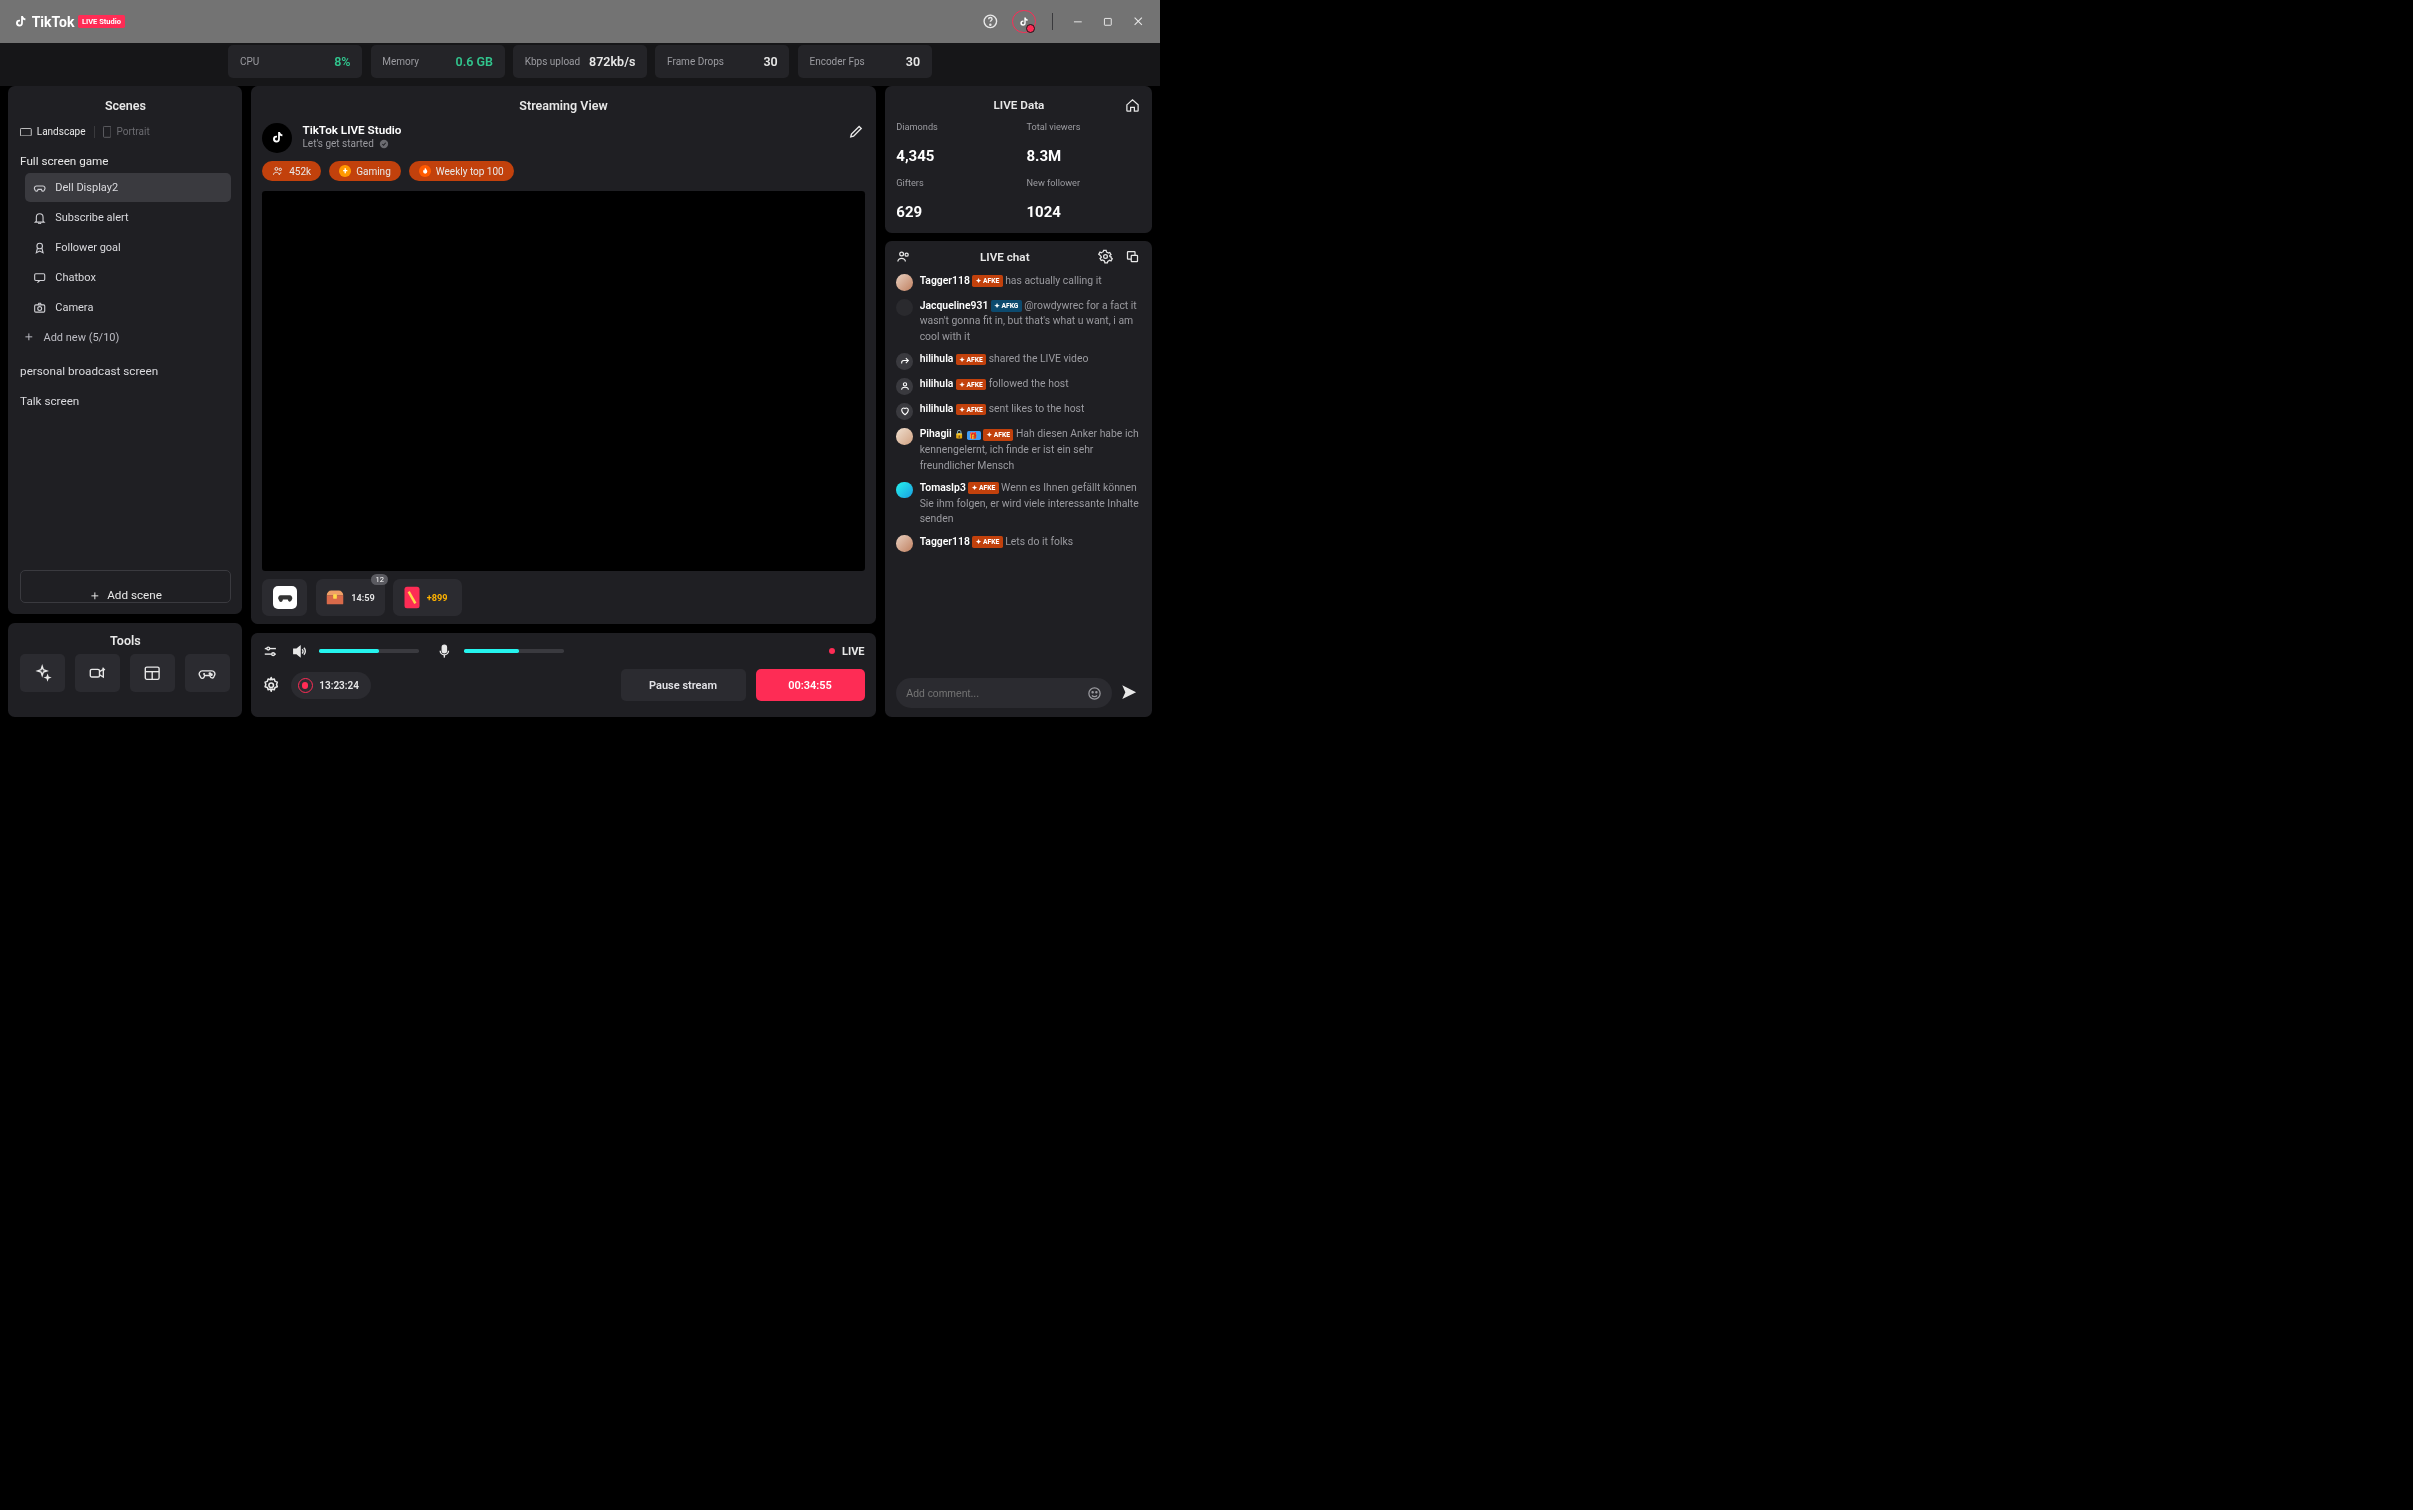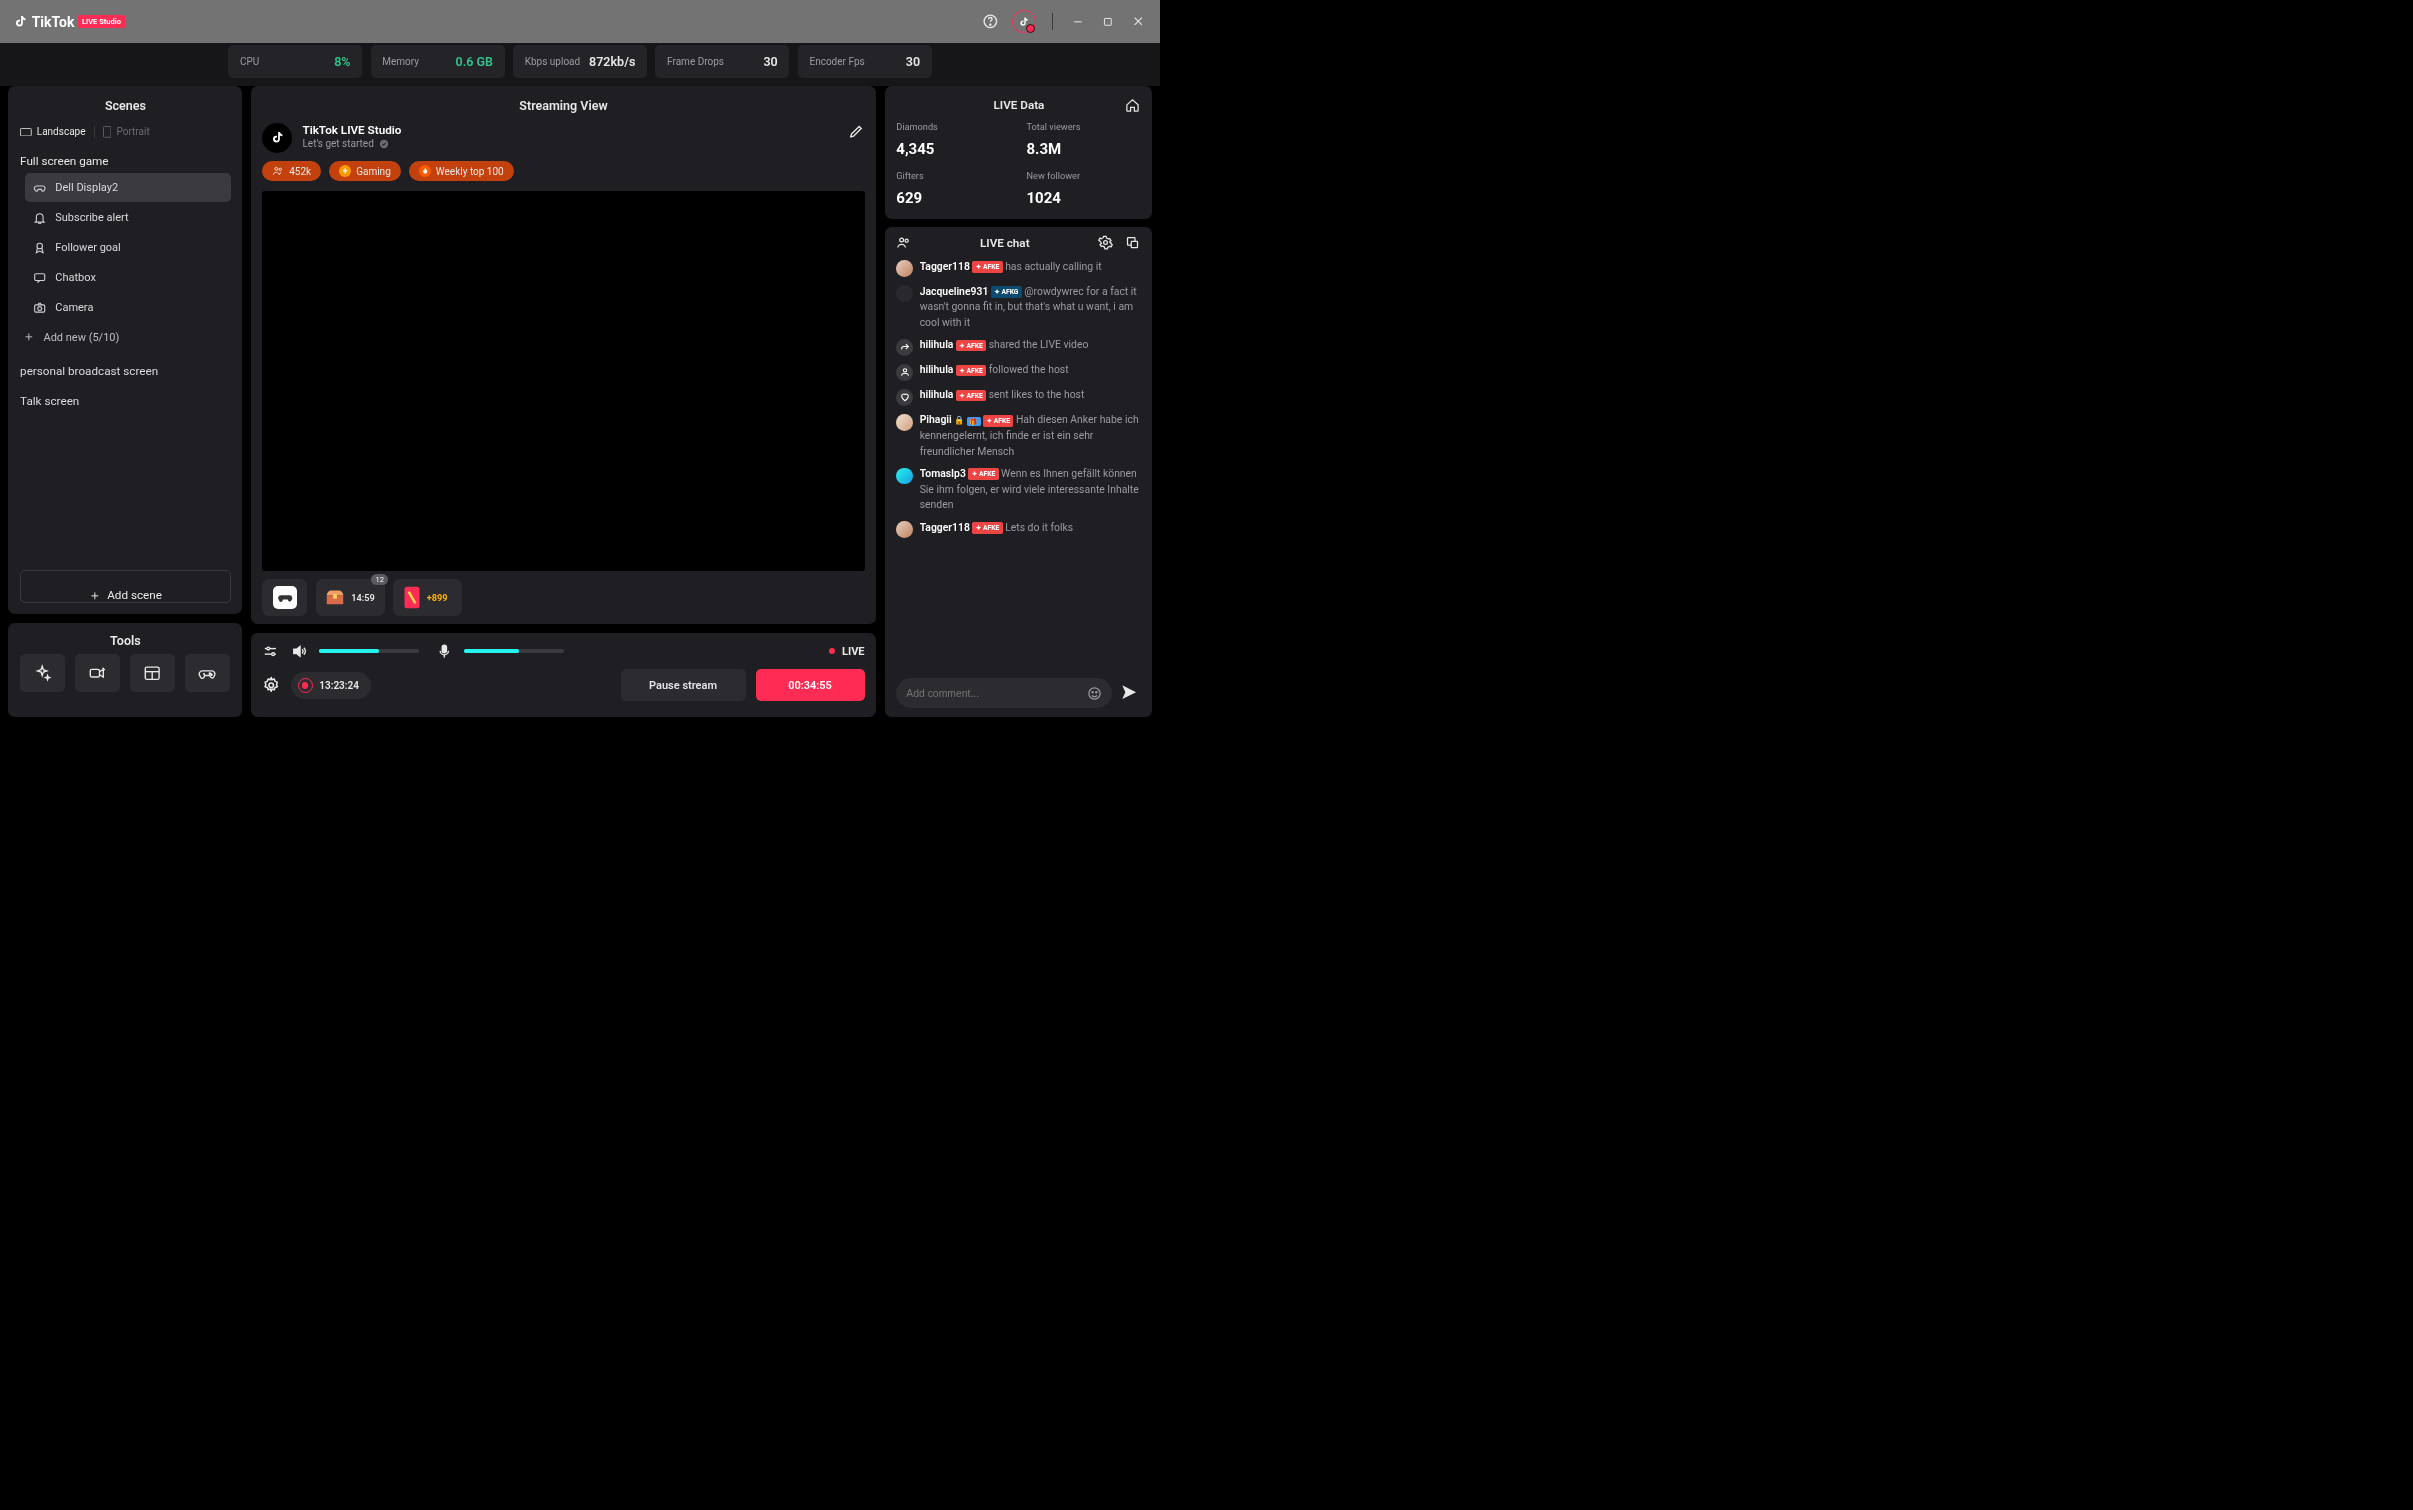--- a/index.html
+++ b/index.html
@@ -101,32 +101,32 @@
   .btn { height:32px; border-radius:5px; display:flex; align-items:center; justify-content:center; font-weight:600; font-size:11px; cursor:pointer; }
   .btn-grey { background:#2b2b30; color:#e2e2e6; width:125px; }
   .btn-red { background:#fe2c55; color:#fff; width:109px; }
 
   
   .live-data { padding:11.7px; }
   .live-data-head { display:flex; align-items:center; justify-content:space-between; margin-bottom:8.4px; }
   .live-data-head .title { flex:1; text-align:center; font-weight:600; font-size:11.7px; }
   .live-stats-grid { display:grid; grid-template-columns:1fr 1fr; row-gap:11.7px; column-gap:16.7px; }
   .live-stat .lbl { color:#9b9ba0; font-size:9.2px; }
-  .live-stat .val { font-weight:700; font-size:15px; color:#fff; margin-top:8px; }
+  .live-stat .val { font-weight:700; font-size:15px; color:#fff; margin-top:15px; }
 
   
   .chat-panel { flex:1; display:flex; flex-direction:column; min-height:0; }
   .chat-head { display:flex; align-items:center; padding:8.4px 11.7px; gap:8.4px; }
   .chat-head .title { flex:1; text-align:center; font-weight:600; font-size:11.7px; }
   .chat-list { flex:1; overflow:hidden; padding:0 11.7px; display:flex; flex-direction:column; gap:6.7px; font-size:10.4px; line-height:1.5; }
   .chat-row { display:flex; gap:6.7px; }
   .chat-av { width:16.7px; height:16.7px; border-radius:50%; background:#555; flex-shrink:0; margin-top:1.7px; display:flex; align-items:center; justify-content:center; }
   .chat-body { color:#9b9ba0; }
   .chat-user { color:#fff; font-weight:600; }
-  .badge-afk { background:#ef4444; color:#fff; font-size:6.7px; font-weight:800; padding:0.8px 3.3px; border-radius:1.7px; vertical-align:middle; display:inline-flex; align-items:center; gap:1.7px; }
+  .badge-afk { background:#c2410c; color:#fff; font-size:6.7px; font-weight:800; padding:0.8px 3.3px; border-radius:1.7px; vertical-align:middle; display:inline-flex; align-items:center; gap:1.7px; }
   .badge-afk.red { background:#0c4a6e; }
   .badge-blue { background:#3d9df6; color:#fff; font-size:6.7px; padding:0.8px 2.5px; border-radius:1.7px; }
   .chat-input-row { display:flex; align-items:center; gap:8.4px; padding:8.4px 11.7px; }
   .chat-input { flex:1; background:#2b2b30; border-radius:16.7px; height:30px; display:flex; align-items:center; padding:0 10px; color:#9b9ba0; justify-content:space-between; }
   .chat-input input { background:transparent; border:none; outline:none; color:#e8e8e8; font-size:10.4px; flex:1; }
   .send-btn { width:20px; height:20px; cursor:pointer; color:#e8e8e8; }
 
   svg { display:block; }
 </style>
 </head>

